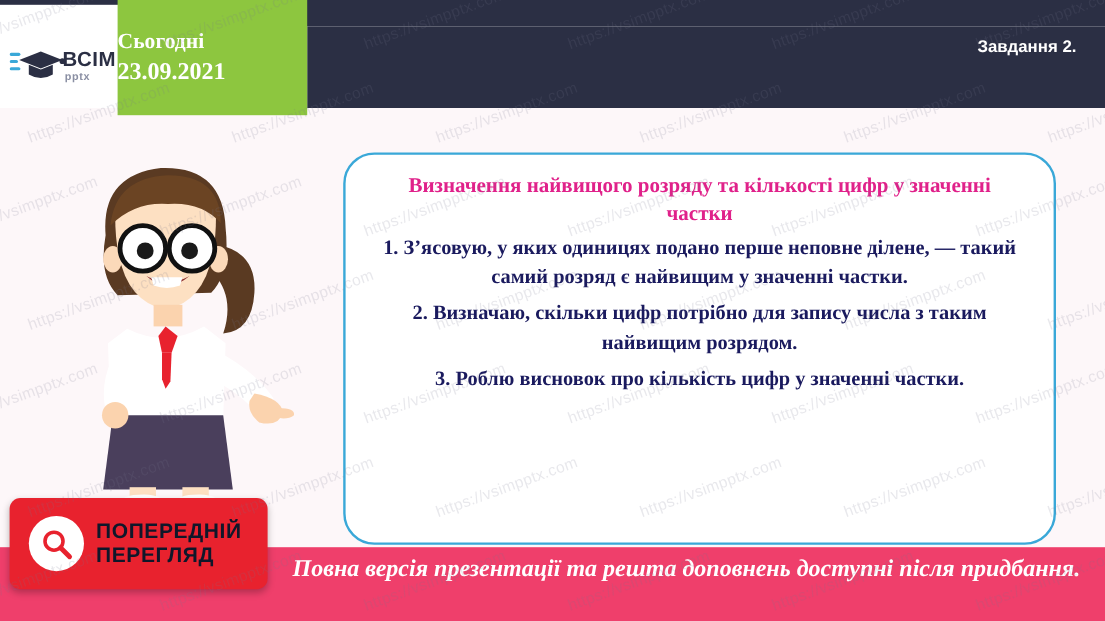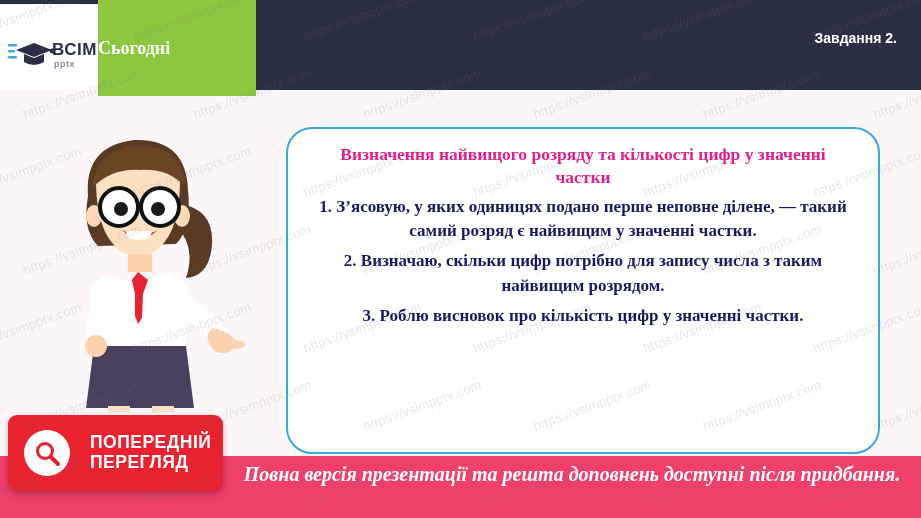--- a/index.html
+++ b/index.html
@@ -45,21 +45,21 @@
   .bottombar{position:absolute;left:0;top:456px;width:921px;height:62px;background:#ef3f6b;z-index:12;}
   .bottom-text{position:absolute;left:236px;top:461px;width:672px;text-align:center;color:#ffffff;
                font-size:20px;font-style:italic;font-weight:bold;font-family:"Liberation Serif",serif;
                line-height:1.35;z-index:14;}
 
   
   .preview{position:absolute;left:8px;top:415px;width:215px;height:76px;background:#e8222e;border-radius:9px;
            z-index:20;box-shadow:0 3px 6px rgba(0,0,0,.25);display:flex;align-items:center;}
   .preview .circle{width:46px;height:46px;border-radius:50%;background:#ffffff;margin-left:16px;
                    display:flex;align-items:center;justify-content:center;flex:none;}
-  .preview .ptext{margin-left:20px;color:#ffffff;font-size:17.5px;font-weight:bold;line-height:1.12;
+  .preview .ptext{margin-left:10px;color:#0f172a;font-size:17.5px;font-weight:bold;line-height:1.12;
                   letter-spacing:.5px;font-family:"Liberation Sans",sans-serif;}
 
   
   .char{position:absolute;left:36px;top:118px;width:210px;height:320px;z-index:9;}
 </style>
 </head>
 <body>
 
 <div class="slide">
 
@@ -77,20 +77,21 @@
       <rect x="0" y="6" width="9" height="2.6" rx="1.3" fill="#3aa8d8"></rect>
       <rect x="0" y="12" width="7" height="2.6" rx="1.3" fill="#3aa8d8"></rect>
       <rect x="0" y="18" width="9" height="2.6" rx="1.3" fill="#3aa8d8"></rect>
     </svg>
     <div class="logo-text">ВСІМ</div>
     <div class="logo-sub">pptx</div>
   </div>
 
   <div class="datebox">
     <div class="d1">Сьогодні</div>
+    <div class="d2">23.09.2021</div>
   </div>
 
   <svg class="char" viewBox="0 0 210 320">
 
     <path d="M52 78 Q48 28 98 22 Q150 20 152 72 Q156 110 140 126 L62 128 Q46 112 52 78 Z" fill="#5a3a22"></path>
 
     <path d="M145 86 Q178 92 176 126 Q174 158 150 160 Q160 130 142 110 Z" fill="#5a3a22"></path>
 
     <ellipse cx="58" cy="98" rx="8" ry="11" fill="#fbd9b9"></ellipse>
     <ellipse cx="146" cy="98" rx="8" ry="11" fill="#fbd9b9"></ellipse>

